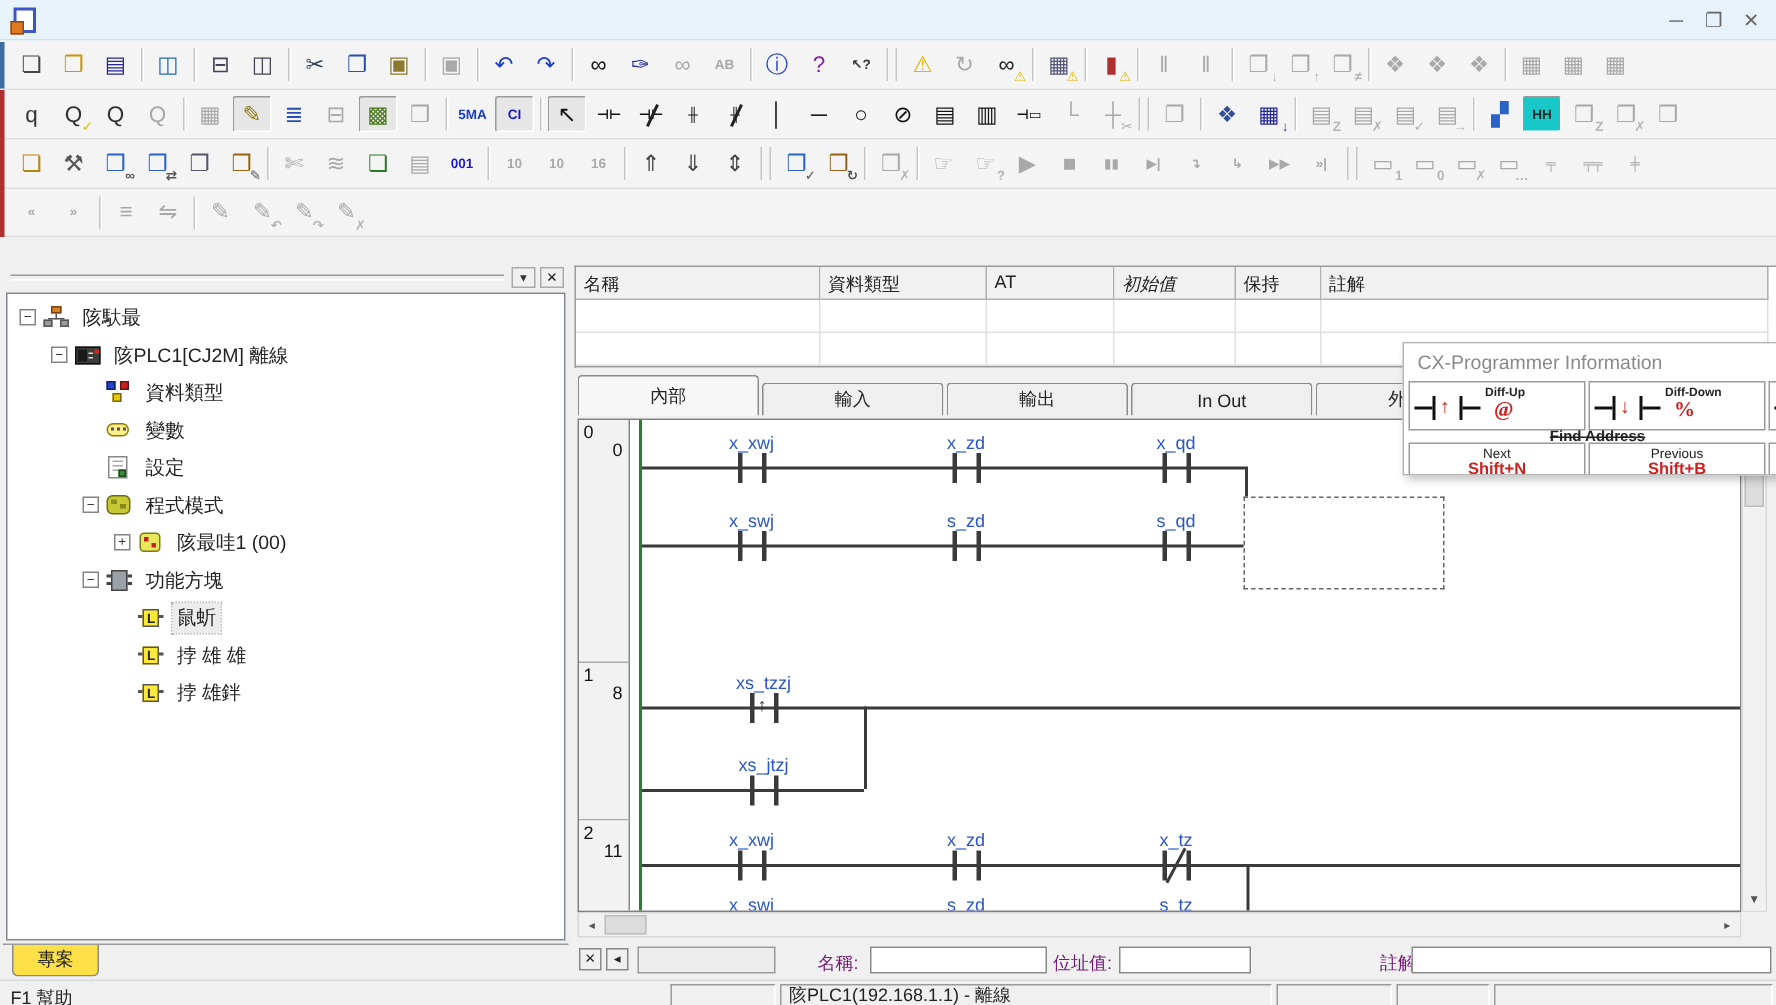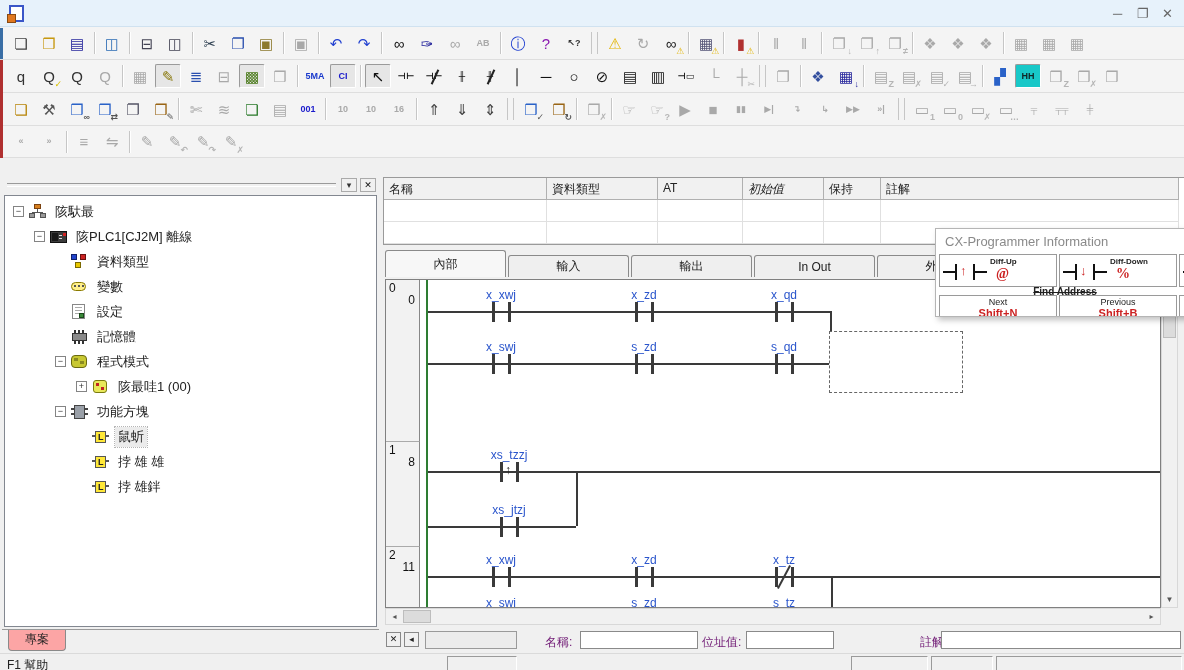--- a/index.html
+++ b/index.html
@@ -39,21 +39,21 @@
   .lp-tree{position:absolute;left:2px;top:20px;width:373px;height:432px;background:#fff;border:1px solid #828790;overflow:hidden;padding-top:3px}
   .titem{height:25px;display:flex;align-items:center}
   .texp{width:11px;height:11px;border:1px solid #848484;background:#fff;font-size:9px;line-height:9px;
         text-align:center;margin-right:5px;flex:none;color:#333}
   .texp.none{border:none;background:transparent}
   .tlabel{font-size:13px;white-space:nowrap;padding:1px 3px}
   .titem.sel .tlabel{background:#ececec;outline:1px dotted #b5b5b5}
   .ic{width:18px;height:16px;position:relative;margin-right:5px;flex:none}
   .ic i{position:absolute;display:block;font-style:normal}
   .lp-tab{position:absolute;left:6px;bottom:2px;width:58px;height:21px;border:1px solid #8a8a8a;border-top:none;
-          background:#fca5a5;text-align:center;line-height:19px;font-size:12px;border-radius:0 0 4px 4px}
+          background:#fde047;text-align:center;line-height:19px;font-size:12px;border-radius:0 0 4px 4px}
   .lp-tabline{position:absolute;left:0;bottom:23px;width:100%;height:1px;background:#9a9a9a}
   
   .vartable{position:absolute;left:383px;top:177px;width:801px;height:68px;background:#fff;border:1px solid #9a9a9a;border-right:none}
   .vhead{display:flex}
   .vhcell{height:22px;background:#f1f1f1;border-right:1px solid #b0b0b0;border-bottom:1px solid #b0b0b0;
           padding:3px 5px;font-size:12px;flex:none;overflow:hidden}
   .vrow{display:flex}
   .vcell{height:22px;border-right:1px solid #e0e0e0;border-bottom:1px solid #e0e0e0;flex:none}
   .vtabs{position:absolute;left:385px;top:249px;height:28px;display:flex;align-items:flex-end}
   .vtab{width:121px;height:22px;background:#efefef;border:1px solid #8a8a8a;border-bottom:none;border-radius:3px 3px 0 0;
@@ -599,33 +599,20 @@
         <span class="ic">
           <i style="left: 1px; top: 0px; width: 13px; height: 15px; background: rgb(255, 255, 255); border: 1px solid rgb(136, 136, 136);"></i>
           <i style="left: 4px; top: 3px; width: 7px; height: 1px; background: rgb(170, 170, 170);"></i>
           <i style="left: 4px; top: 6px; width: 7px; height: 1px; background: rgb(170, 170, 170);"></i>
           <i style="left: 4px; top: 9px; width: 7px; height: 1px; background: rgb(170, 170, 170);"></i>
           <i style="left: 8px; top: 9px; width: 5px; height: 5px; background: rgb(58, 138, 58); border: 1px solid rgb(26, 74, 26);"></i>
         </span>
         <span class="tlabel">設定</span>
       </div>
       <div class="titem" style="padding-left: 50px;">
-        <span class="texp none"></span>
-        <span class="ic">
-          <i style="left: 1px; top: 4px; width: 15px; height: 8px; background: rgb(138, 138, 138); border: 1px solid rgb(51, 51, 51);"></i>
-          <i style="left: 3px; top: 1px; width: 2px; height: 3px; background: rgb(51, 51, 51);"></i>
-          <i style="left: 7px; top: 1px; width: 2px; height: 3px; background: rgb(51, 51, 51);"></i>
-          <i style="left: 11px; top: 1px; width: 2px; height: 3px; background: rgb(51, 51, 51);"></i>
-          <i style="left: 3px; top: 12px; width: 2px; height: 3px; background: rgb(51, 51, 51);"></i>
-          <i style="left: 7px; top: 12px; width: 2px; height: 3px; background: rgb(51, 51, 51);"></i>
-          <i style="left: 11px; top: 12px; width: 2px; height: 3px; background: rgb(51, 51, 51);"></i>
-        </span>
-        <span class="tlabel">記憶體</span>
-      </div>
-      <div class="titem" style="padding-left: 50px;">
         <span class="texp">−</span>
         <span class="ic">
           <i style="left: 0px; top: 1px; width: 16px; height: 13px; background: rgb(200, 200, 50); border: 1px solid rgb(106, 106, 16); border-radius: 4px;"></i>
           <i style="left: 3px; top: 4px; width: 4px; height: 3px; background: rgb(138, 138, 32);"></i>
           <i style="left: 9px; top: 7px; width: 4px; height: 3px; background: rgb(138, 138, 32);"></i>
         </span>
         <span class="tlabel">程式模式</span>
       </div>
       <div class="titem" style="padding-left: 71px;">
         <span class="texp">+</span>
@@ -851,16 +838,17 @@
   <input class="winput" style="left: 197px; width: 118px;">
   <span class="wlabel" style="left:319px">位址值:</span>
   <input class="winput" style="left: 363px; width: 88px;">
   <span class="wlabel" style="left:537px">註解:</span>
   <input class="winput" style="left: 558px; width: 240px;">
 </div>
 
 <div class="statusbar">
   <span class="shint">F1 幫助</span>
   <div class="spanel" style="left:447px;width:70px"></div>
+  <div class="spanel" style="left:520px;width:328px">陔PLC1(192.168.1.1) - 離線</div>
   <div class="spanel" style="left:851px;width:77px"></div>
   <div class="spanel" style="left:931px;width:62px"></div>
   <div class="spanel" style="left:996px;width:186px"></div>
 </div>
 
 </body></html>

